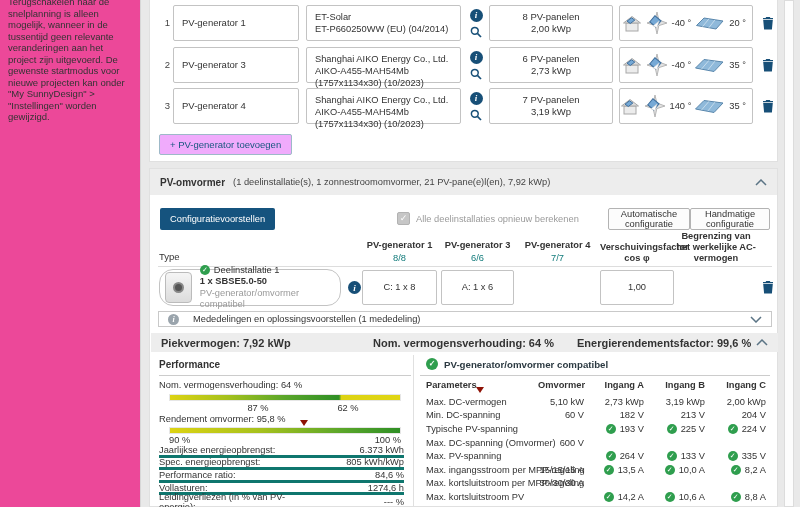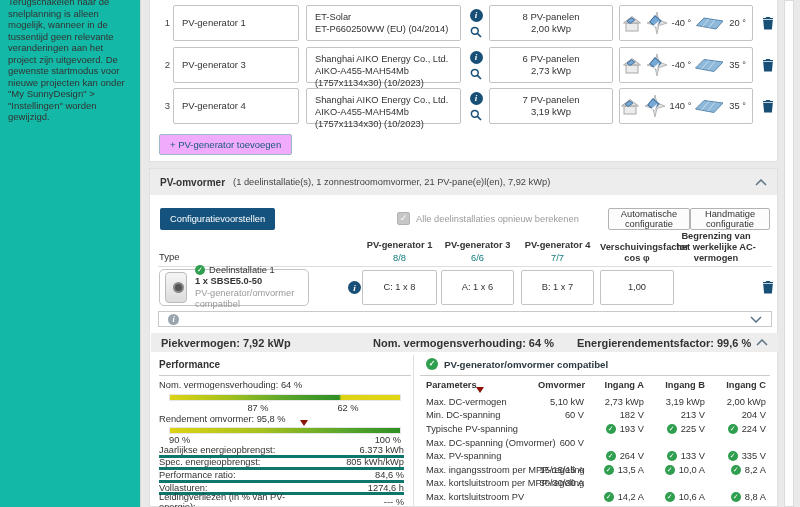--- a/index.html
+++ b/index.html
@@ -6,21 +6,21 @@
   html,body { width:800px; height:507px; }
   body {
     position:relative; overflow:hidden;
     background:#e9e9e9;
     font-family:"Liberation Sans", sans-serif;
     font-size:9.5px; color:#333;
   }
   
   #sidebar {
     position:absolute; left:0; top:0; width:141px; height:507px;
-    background:#14b8a6; border-right:1px solid #d7d7d7; padding:0 8px; overflow:hidden;
+    background:#ec4899; border-right:1px solid #d7d7d7; padding:0 8px; overflow:hidden;
   }
   .side-note { margin-top:-4px; line-height:11.5px; color:#333; }
   .side-btn {
     margin-top:12px; display:block; width:100%;
     background:#fff; border:1px solid #9db9c8; border-radius:2px;
     color:#17577f; font-size:9.5px; padding:8px 4px; text-align:center;
     font-family:"Liberation Sans", sans-serif; cursor:pointer;
   }
   
   #main { position:absolute; left:149px; top:0; width:629px; height:507px; }
@@ -72,21 +72,21 @@
     background:#fcfcfc; border:1px solid #b3b3b3; border-radius:2px;
     font-size:9.3px; color:#333; padding:0 8px; cursor:pointer; font-family:"Liberation Sans", sans-serif;
   }
   #btn-auto { left:458px; width:82px; }
   #btn-manual { left:540px; width:80px; }
   .cfg-header-row { position:absolute; left:8px; top:64px; width:614px; height:34px; border-bottom:1px solid #ddd; }
   .type-label { position:absolute; left:1px; bottom:4px; color:#333; }
   .col-head { position:absolute; bottom:2px; text-align:center; font-weight:bold; font-size:9.3px; line-height:11px; }
   .col-head .ratio { font-weight:normal; color:#107a7a; margin-top:2px; }
   .inst-row { position:absolute; left:0; top:100px; width:629px; height:38px; }
-  .inst-box { position:absolute; left:9px; top:0; width:150px; height:37px; border:1px solid #c3c3c3; border-radius:5px; display:flex; align-items:center; }
+  .inst-box { position:absolute; left:9px; top:0; width:182px; height:37px; border:1px solid #c3c3c3; border-radius:14px; display:flex; align-items:center; }
   .inv-img { margin-left:5px; width:28px; height:31px; background:linear-gradient(180deg,#f5f5f5,#dcdcdc); border:1px solid #bbb; border-radius:4px; position:relative; }
   .inv-img::after { content:""; position:absolute; left:7px; top:9px; width:7px; height:7px; border-radius:50%; background:#555; border:2px solid #888; }
   .inst-text { margin-left:8px; line-height:11.5px; font-size:9.3px; }
   .inst-text .l1 { display:flex; align-items:center; gap:4px; }
   .inst-text .l2 { font-weight:bold; }
   .inst-text .l3 { color:#999; }
   .chk-ic {
     display:inline-flex; width:10px; height:10px; border-radius:50%; background:#2f9e4e;
     color:#fff; font-size:7px; line-height:10px; align-items:center; justify-content:center; flex:0 0 auto;
   }
@@ -359,31 +359,31 @@
             <span class="chk-ic">✓</span>
             <span>Deelinstallatie 1</span>
           </div>
           <div class="l2">1 x SBSE5.0-50</div>
           <div class="l3">PV-generator/omvormer compatibel</div>
         </div>
       </div>
       <span class="inst-info info-ic" style="position:absolute">i</span>
       <div class="val-box vb-1">C: 1 x 8</div>
       <div class="val-box vb-2">A: 1 x 6</div>
-      <div class="val-box vb-3">B: 1 x 7</div>
       <div class="val-box vb-4">1,00</div>
       <span class="inst-trash">
         <svg width="12" height="14" viewBox="0 0 12 14">
             <path fill="#174f77" d="M1.2 4h9.6l-.9 9.4H2.1L1.2 4zm3-3h3.6l.6 1H11v1.3H1V2h2.6l.6-1z"></path>
           </svg>
       </span>
     </div>
 
     <div class="msg-bar">
       <span class="msg-info">i</span>
+      <span class="msg-text">Mededelingen en oplossingsvoorstellen (1 mededeling)</span>
       <span class="chev">
           <svg width="12" height="7" viewBox="0 0 12 7">
             <polyline points="1,1 6,6 11,1" fill="none" stroke="#5b7485" stroke-width="1.5"></polyline>
           </svg>
         </span>
     </div>
 
     <div class="sum-bar">
       <span class="sum-item" style="left:10px">Piekvermogen: 7,92 kWp</span>
       <span class="sum-item" style="left:222px">Nom. vermogensverhouding: 64 %</span>

